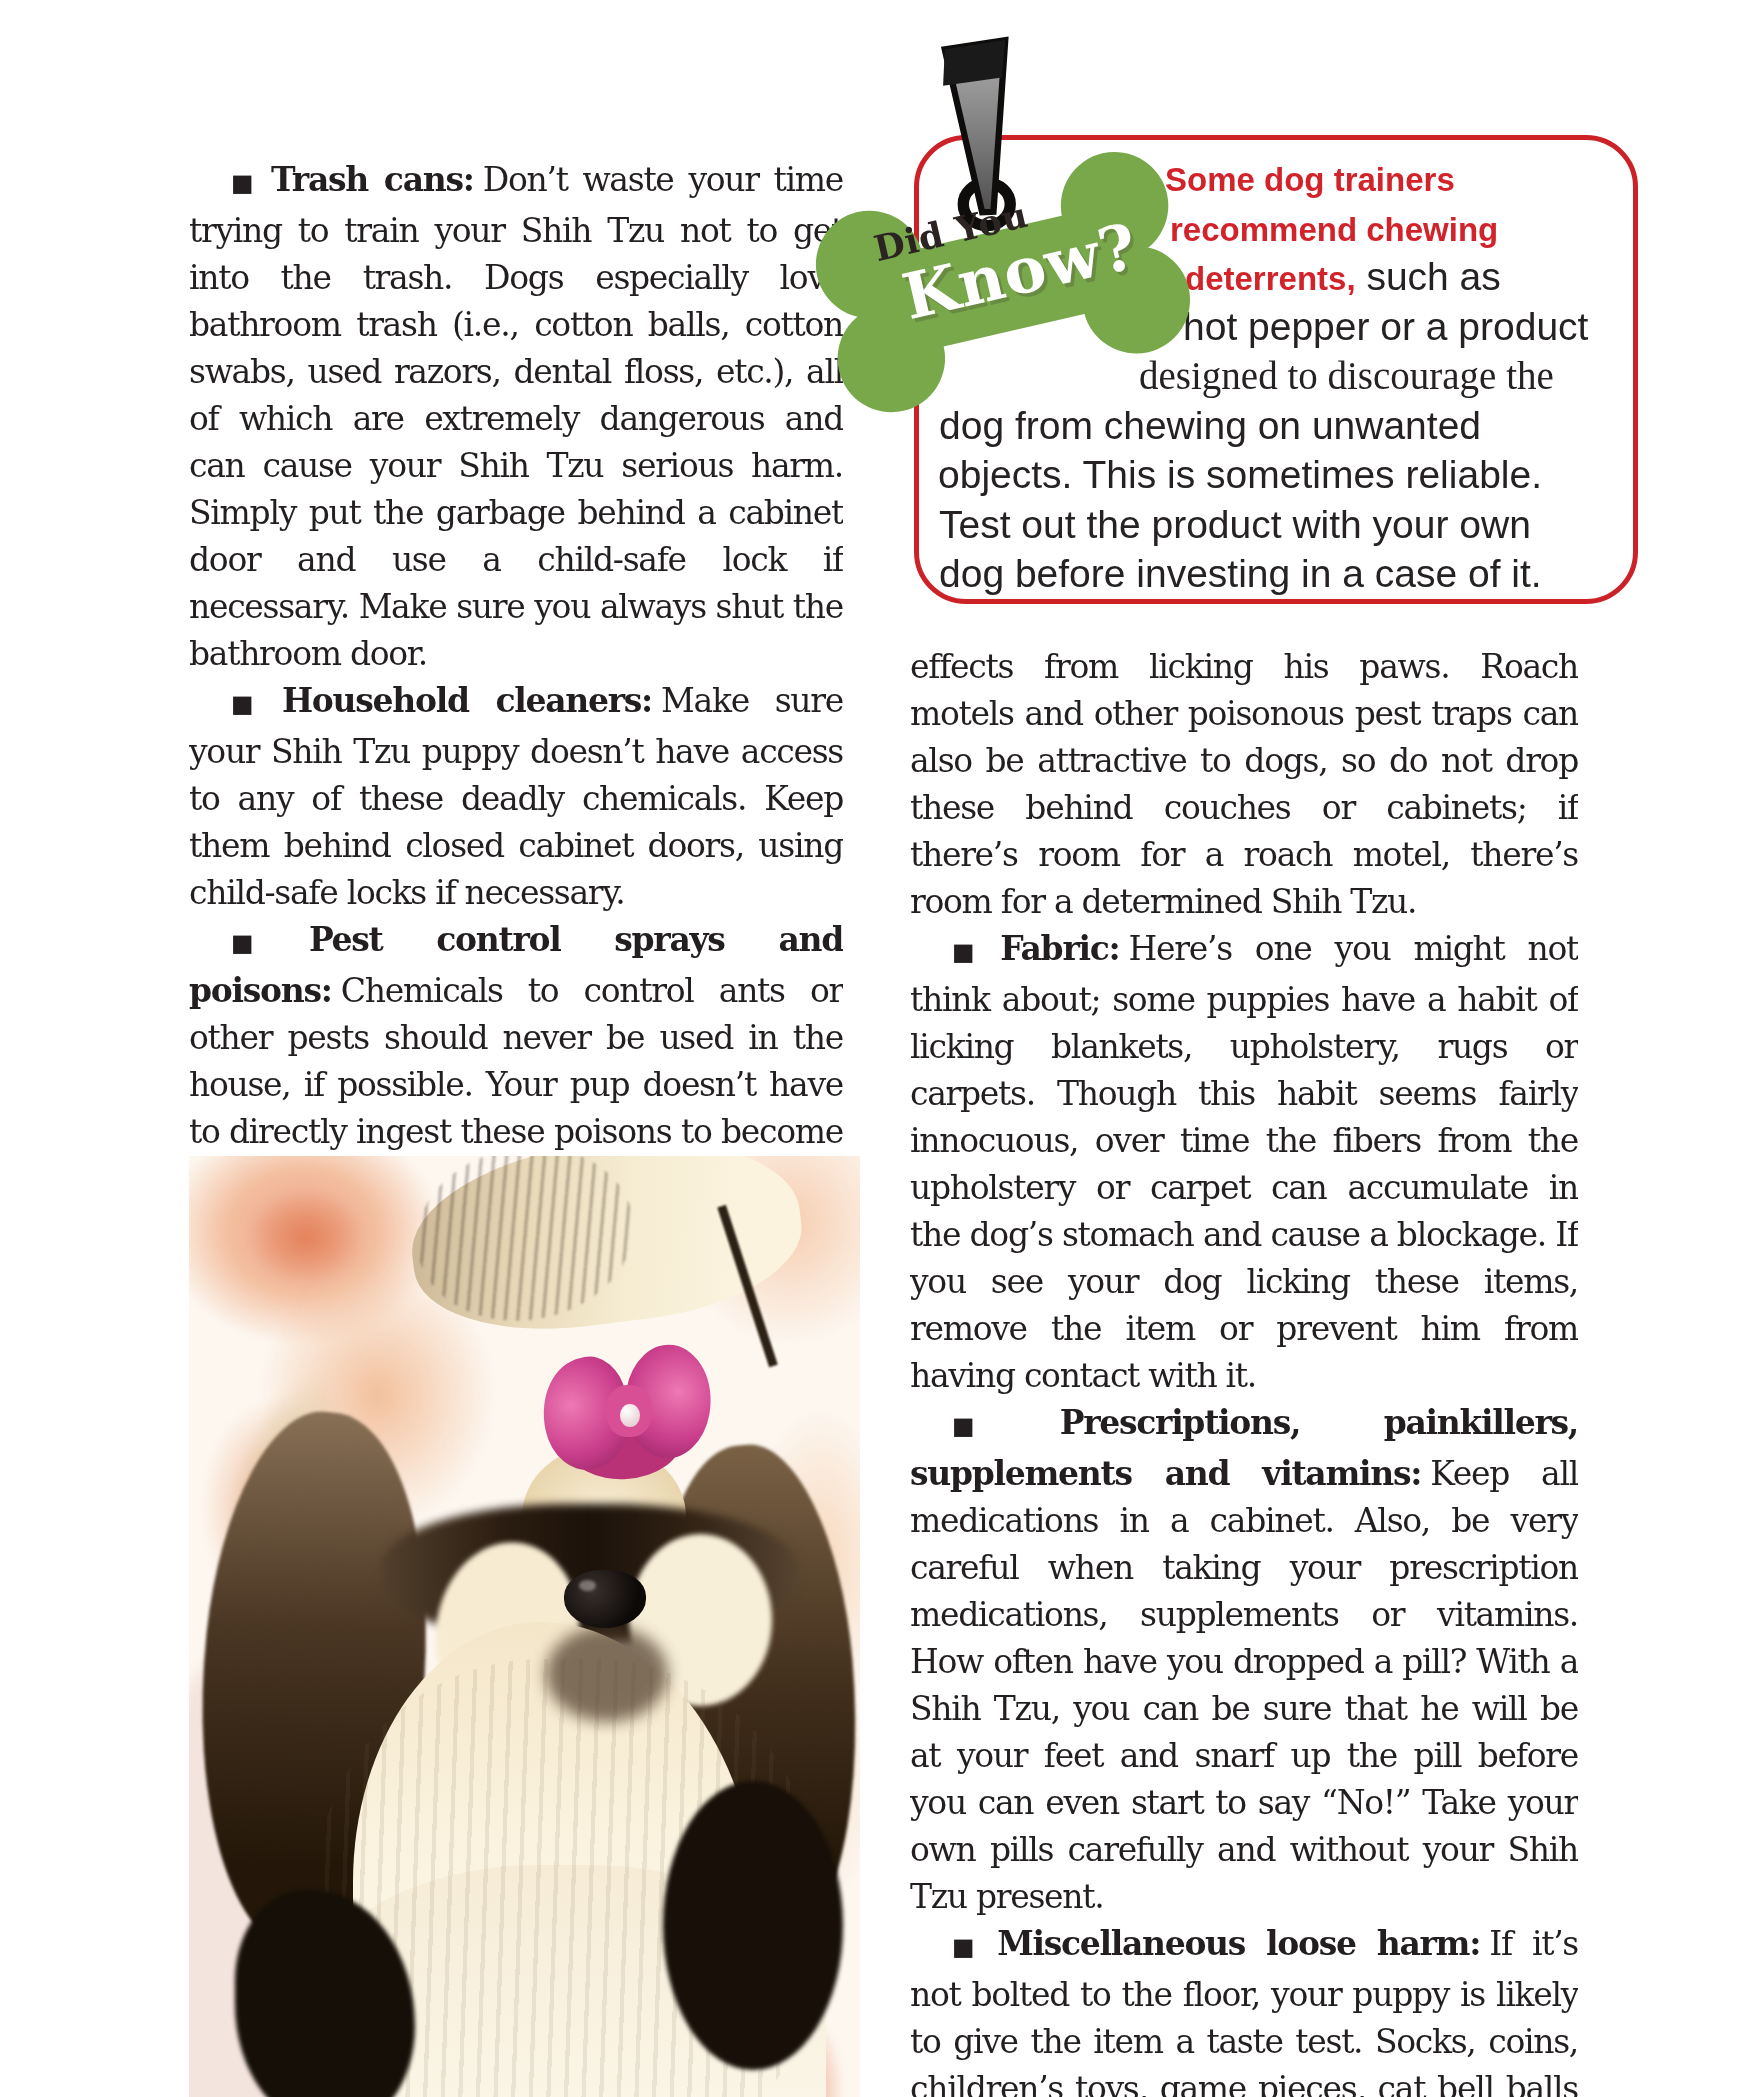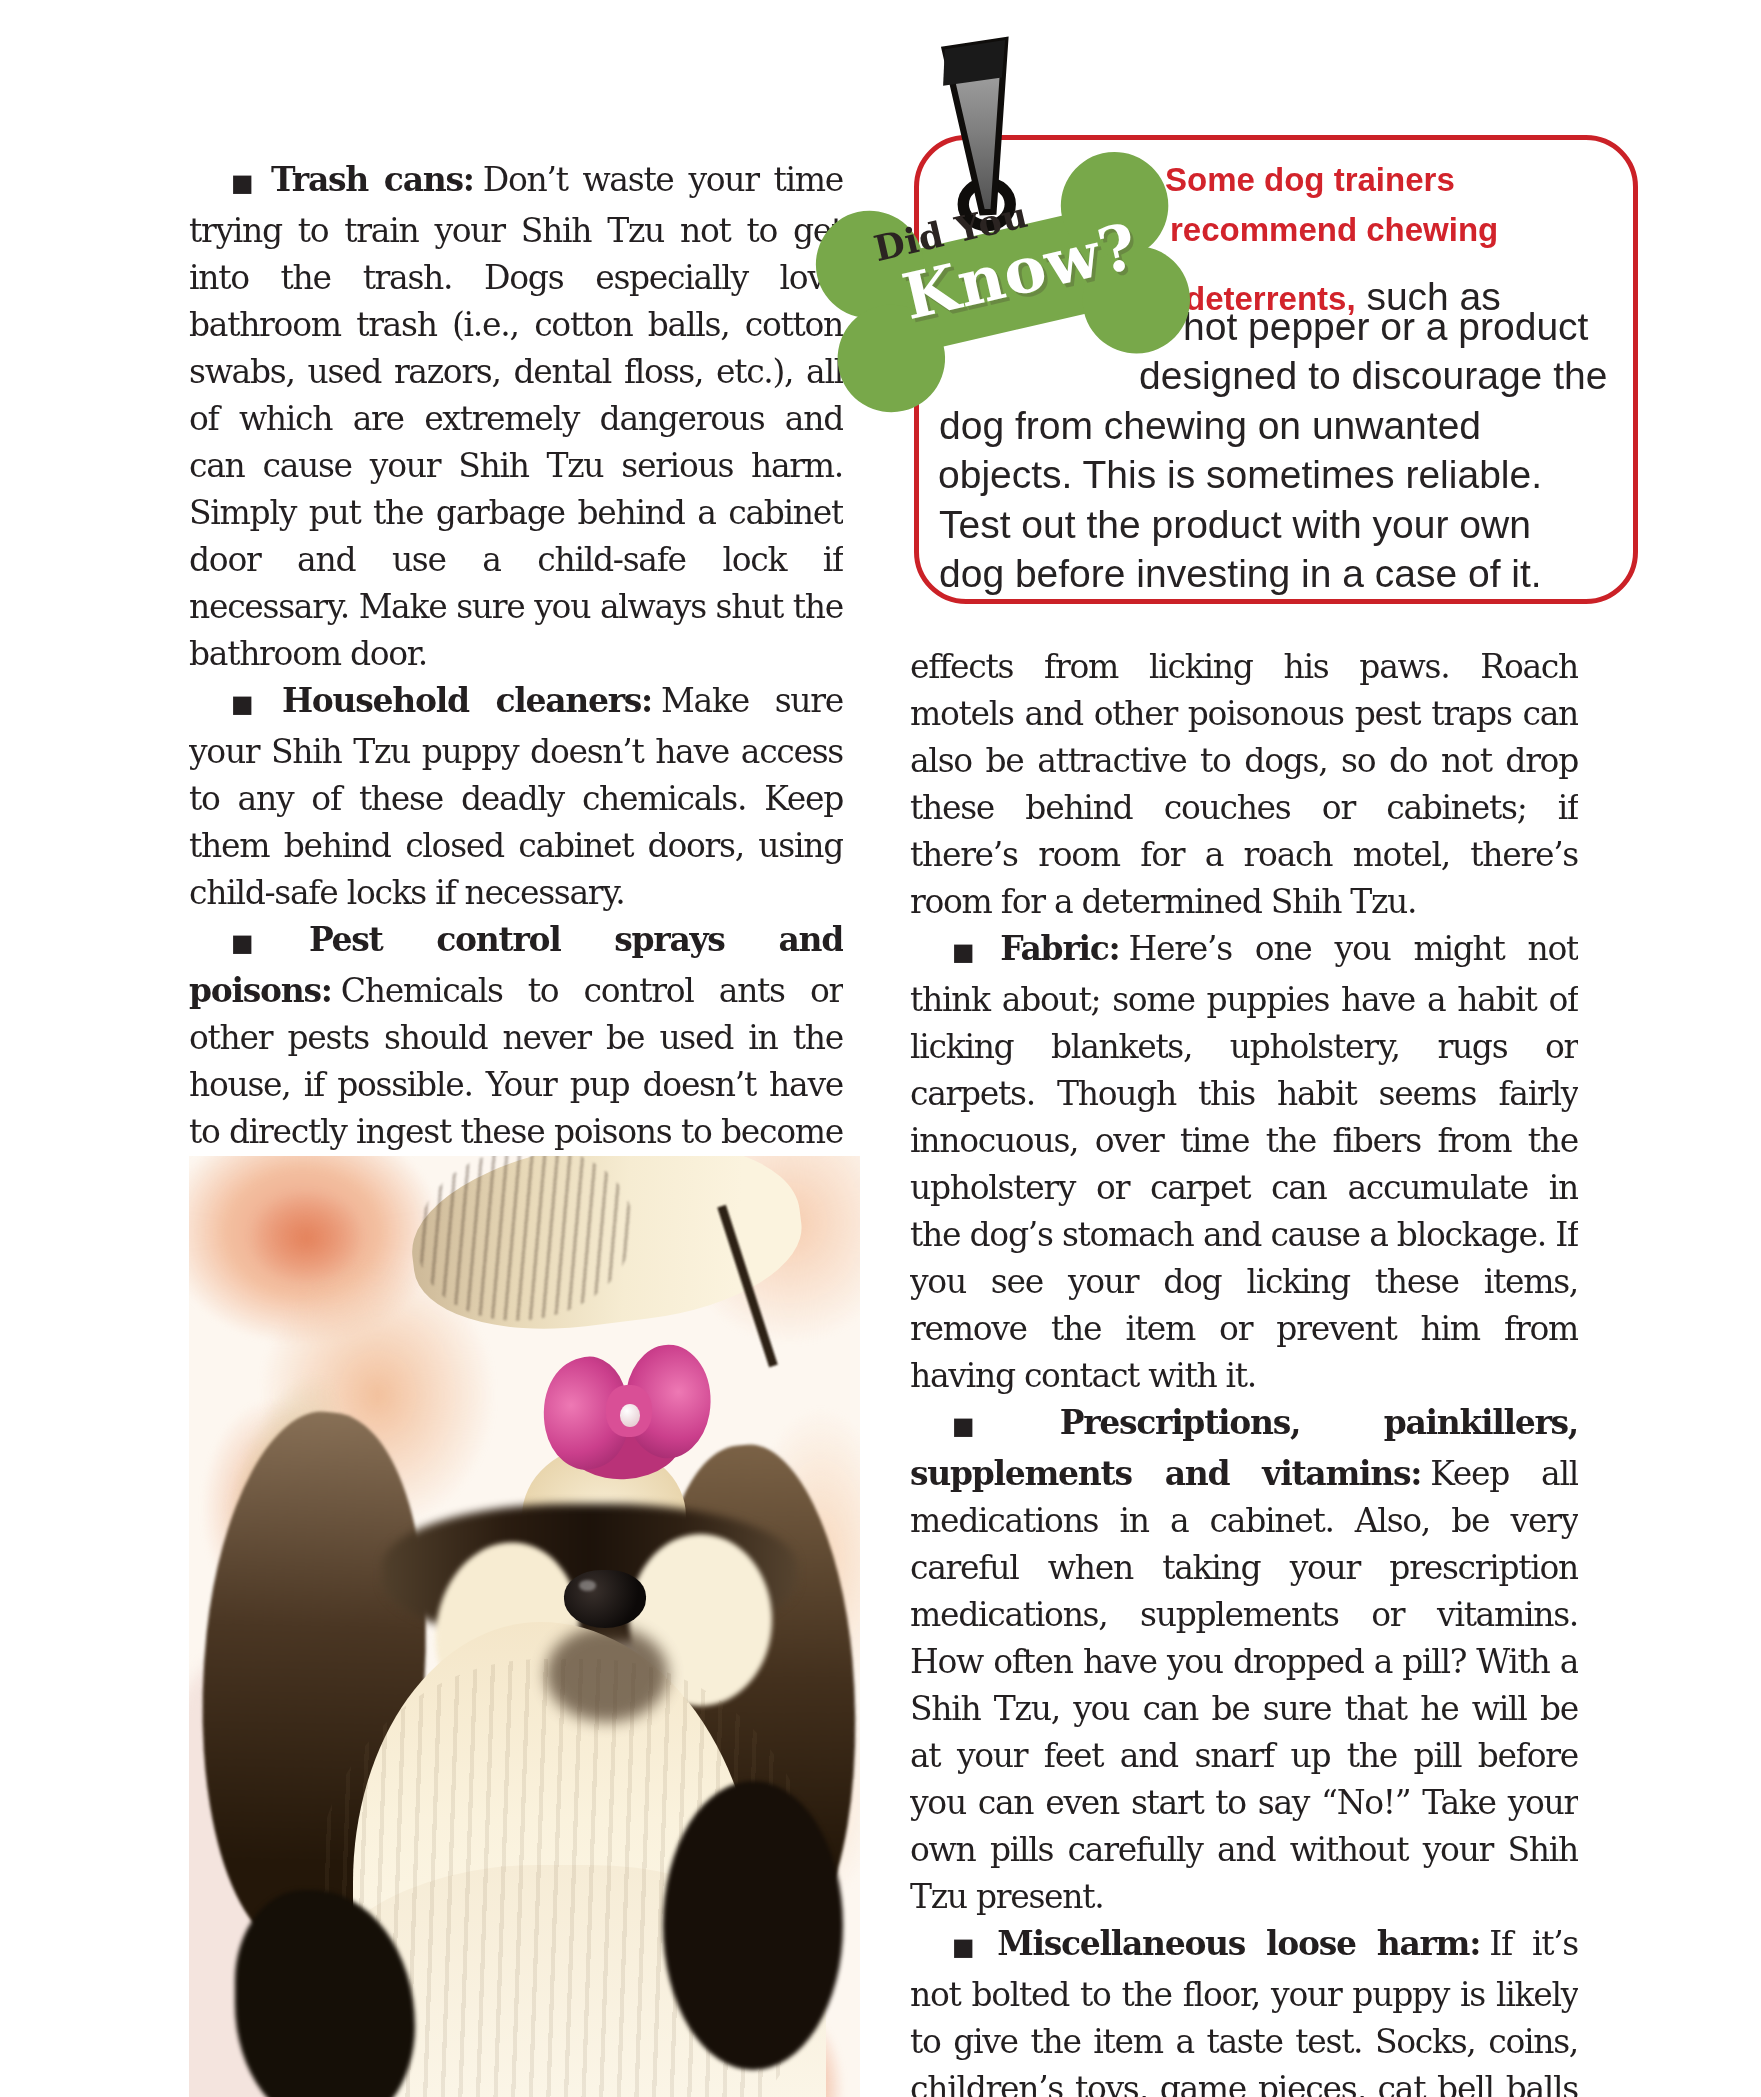--- a/index.html
+++ b/index.html
@@ -115,23 +115,23 @@
     </p>
     <p class="para">
       <span class="bullet">■</span><span class="lead">Miscellaneous loose harm:</span><span>If it’s not bolted to the floor, your puppy is likely to give the item a taste test. Socks, coins, children’s toys, game pieces, cat bell balls — you name it; if it’s on the floor, it’s worth a try. Make sure the floors in your home are picked up and free of clutter.</span>
     </p>
   </section>
 
   <div class="dyk-box"></div>
 
   <div class="dyk-line" style="left:1165px;top:156px;"><span class="dyk-red">Some dog trainers</span><span></span></div>
   <div class="dyk-line" style="left:1170px;top:206px;"><span class="dyk-red">recommend chewing</span><span></span></div>
-  <div class="dyk-line" style="left:1185px;top:255px;margin-top:20px;"><span class="dyk-red">deterrents,</span><span> such as</span></div>
+  <div class="dyk-line" style="left:1185px;top:255px;"><span class="dyk-red">deterrents,</span><span> such as</span></div>
   <div class="dyk-line" style="left:1183px;top:305px;text-align:center;"><span class="dyk-red"></span><span>hot pepper or a product</span></div>
-  <div class="dyk-line" style="left:1139px;top:354px;"><span class="dyk-red"></span><span>designed to discourage the</span></div>
+  <div class="dyk-line" style="left:1139px;top:354px;font-family:Liberation Serif, serif;"><span class="dyk-red"></span><span>designed to discourage the</span></div>
   <div class="dyk-line" style="left:939px;top:404px;"><span class="dyk-red"></span><span>dog from chewing on unwanted</span></div>
   <div class="dyk-line" style="left:938px;top:453px;"><span class="dyk-red"></span><span>objects. This is sometimes reliable.</span></div>
   <div class="dyk-line" style="left:939px;top:503px;"><span class="dyk-red"></span><span>Test out the product with your own</span></div>
   <div class="dyk-line" style="left:939px;top:552px;"><span class="dyk-red"></span><span>dog before investing in a case of it.</span></div>
 
   <svg class="dyk-art" viewBox="1900 60 1060 1010">
     <defs>
       <linearGradient id="clipgrad" x1="0" y1="0" x2="0" y2="1">
         <stop offset="0" stop-color="#b0b0b0"></stop>
         <stop offset="0.55" stop-color="#7d7d7d"></stop>

